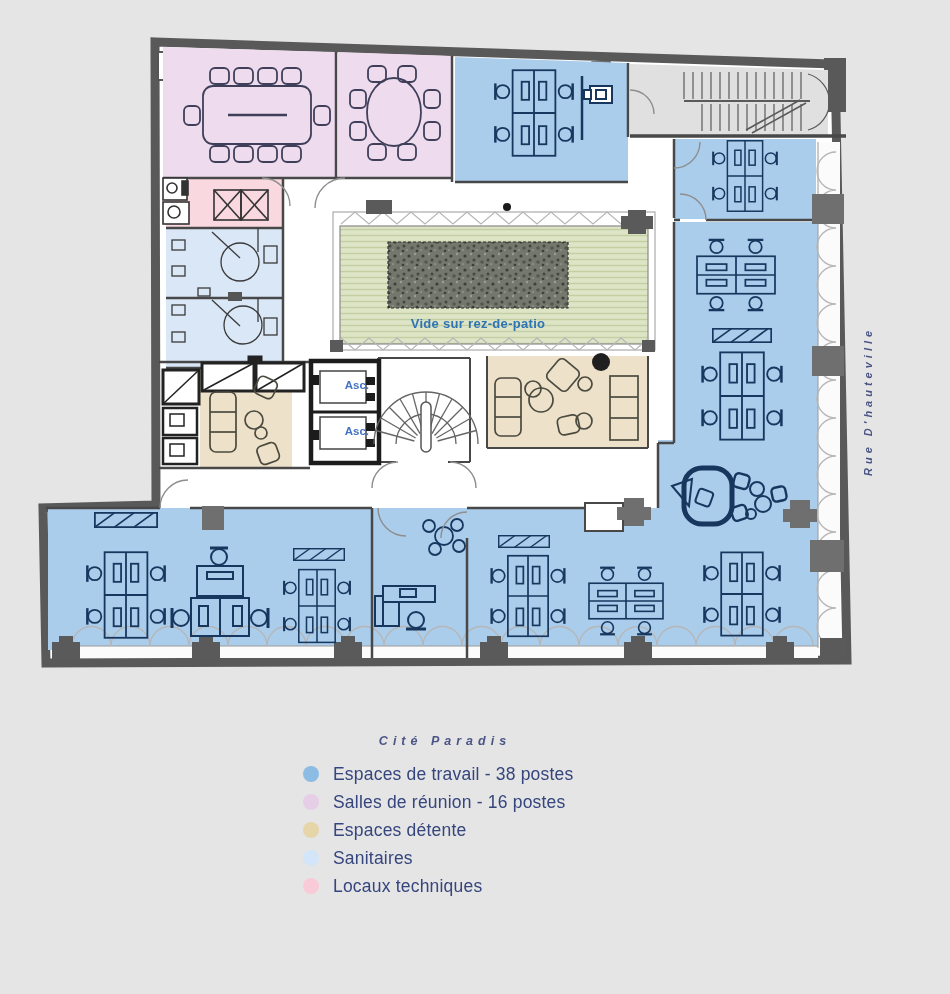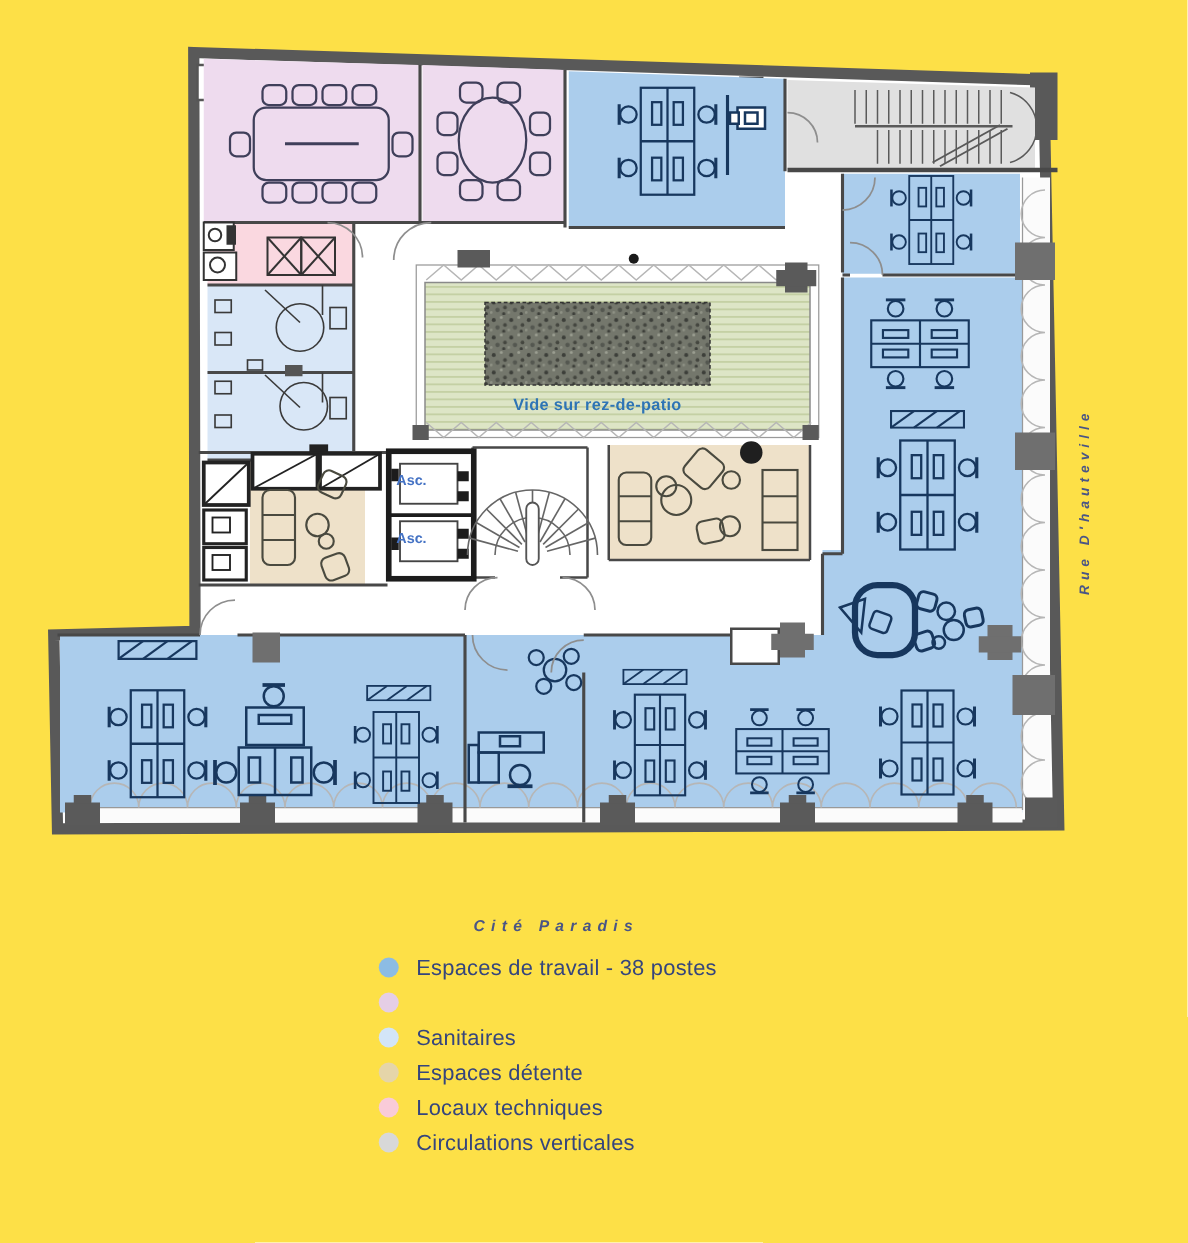--- a/index.html
+++ b/index.html
@@ -1,22 +1,22 @@
 <!DOCTYPE html>
 <html><head>
 <meta charset="utf-8">
 <style>
   html,body{margin:0;padding:0;background:#ffffff;}
-  #page{position:relative;width:950px;height:994px;background:#fde047;overflow:hidden;
+  #page{position:relative;width:950px;height:994px;background:#e5e5e5;overflow:hidden;
         font-family:"Liberation Sans", sans-serif;}
   #plan-svg{position:absolute;left:0;top:0;}
   .overlay{position:absolute;pointer-events:none;}
   .patio-label{left:350px;top:316px;width:256px;text-align:center;
       font-size:13px;font-weight:bold;color:#2e74b5;letter-spacing:.3px;}
-  .asc{left:317px;width:52px;text-align:left;font-size:11.5px;font-weight:bold;color:#4472c4;}
+  .asc{left:317px;width:52px;text-align:right;font-size:11.5px;font-weight:bold;color:#4472c4;}
   .asc1{top:379px;} .asc2{top:425px;}
   .street-right{left:862px;top:266px;height:210px;
       writing-mode:vertical-rl;transform:rotate(180deg);
       font-size:11px;font-style:italic;font-weight:600;letter-spacing:4px;color:#4a5585;}
   .street-bottom{left:330px;top:734px;width:230px;text-align:center;
       font-size:12.5px;font-style:italic;font-weight:600;letter-spacing:5px;color:#4a5585;}
   #legend{position:absolute;left:303px;top:760px;}
   .legend-row{display:flex;align-items:center;height:28px;}
   .legend-dot{width:16px;height:16px;border-radius:50%;margin-right:14px;flex:0 0 16px;}
   .legend-label{font-size:17.5px;font-weight:500;color:#35457d;letter-spacing:.2px;}
@@ -415,32 +415,29 @@
 <div class="overlay street-right">Rue D'hauteville</div>
 <div class="overlay street-bottom">Cité Paradis</div>
 
 <div id="legend">
   <div class="legend-row">
     <span class="legend-dot" style="background: rgb(140, 188, 228);"></span>
     <span class="legend-label">Espaces de travail - 38 postes</span>
   </div>
   <div class="legend-row">
     <span class="legend-dot" style="background: rgb(229, 206, 230);"></span>
+    <span class="legend-label">Salles de réunion - 16 postes</span>
+  </div>
+  <div class="legend-row">
+    <span class="legend-dot" style="background: rgb(229, 213, 169);"></span>
+    <span class="legend-label">Espaces détente</span>
   </div>
   <div class="legend-row">
     <span class="legend-dot" style="background: rgb(211, 229, 248);"></span>
     <span class="legend-label">Sanitaires</span>
   </div>
   <div class="legend-row">
-    <span class="legend-dot" style="background: rgb(229, 213, 169);"></span>
-    <span class="legend-label">Espaces détente</span>
-  </div>
-  <div class="legend-row">
     <span class="legend-dot" style="background: rgb(249, 203, 217);"></span>
     <span class="legend-label">Locaux techniques</span>
   </div>
-  <div class="legend-row">
-    <span class="legend-dot" style="background: rgb(216, 216, 216);"></span>
-    <span class="legend-label">Circulations verticales</span>
-  </div>
 </div>
 
 </div>
 
 </body></html>

